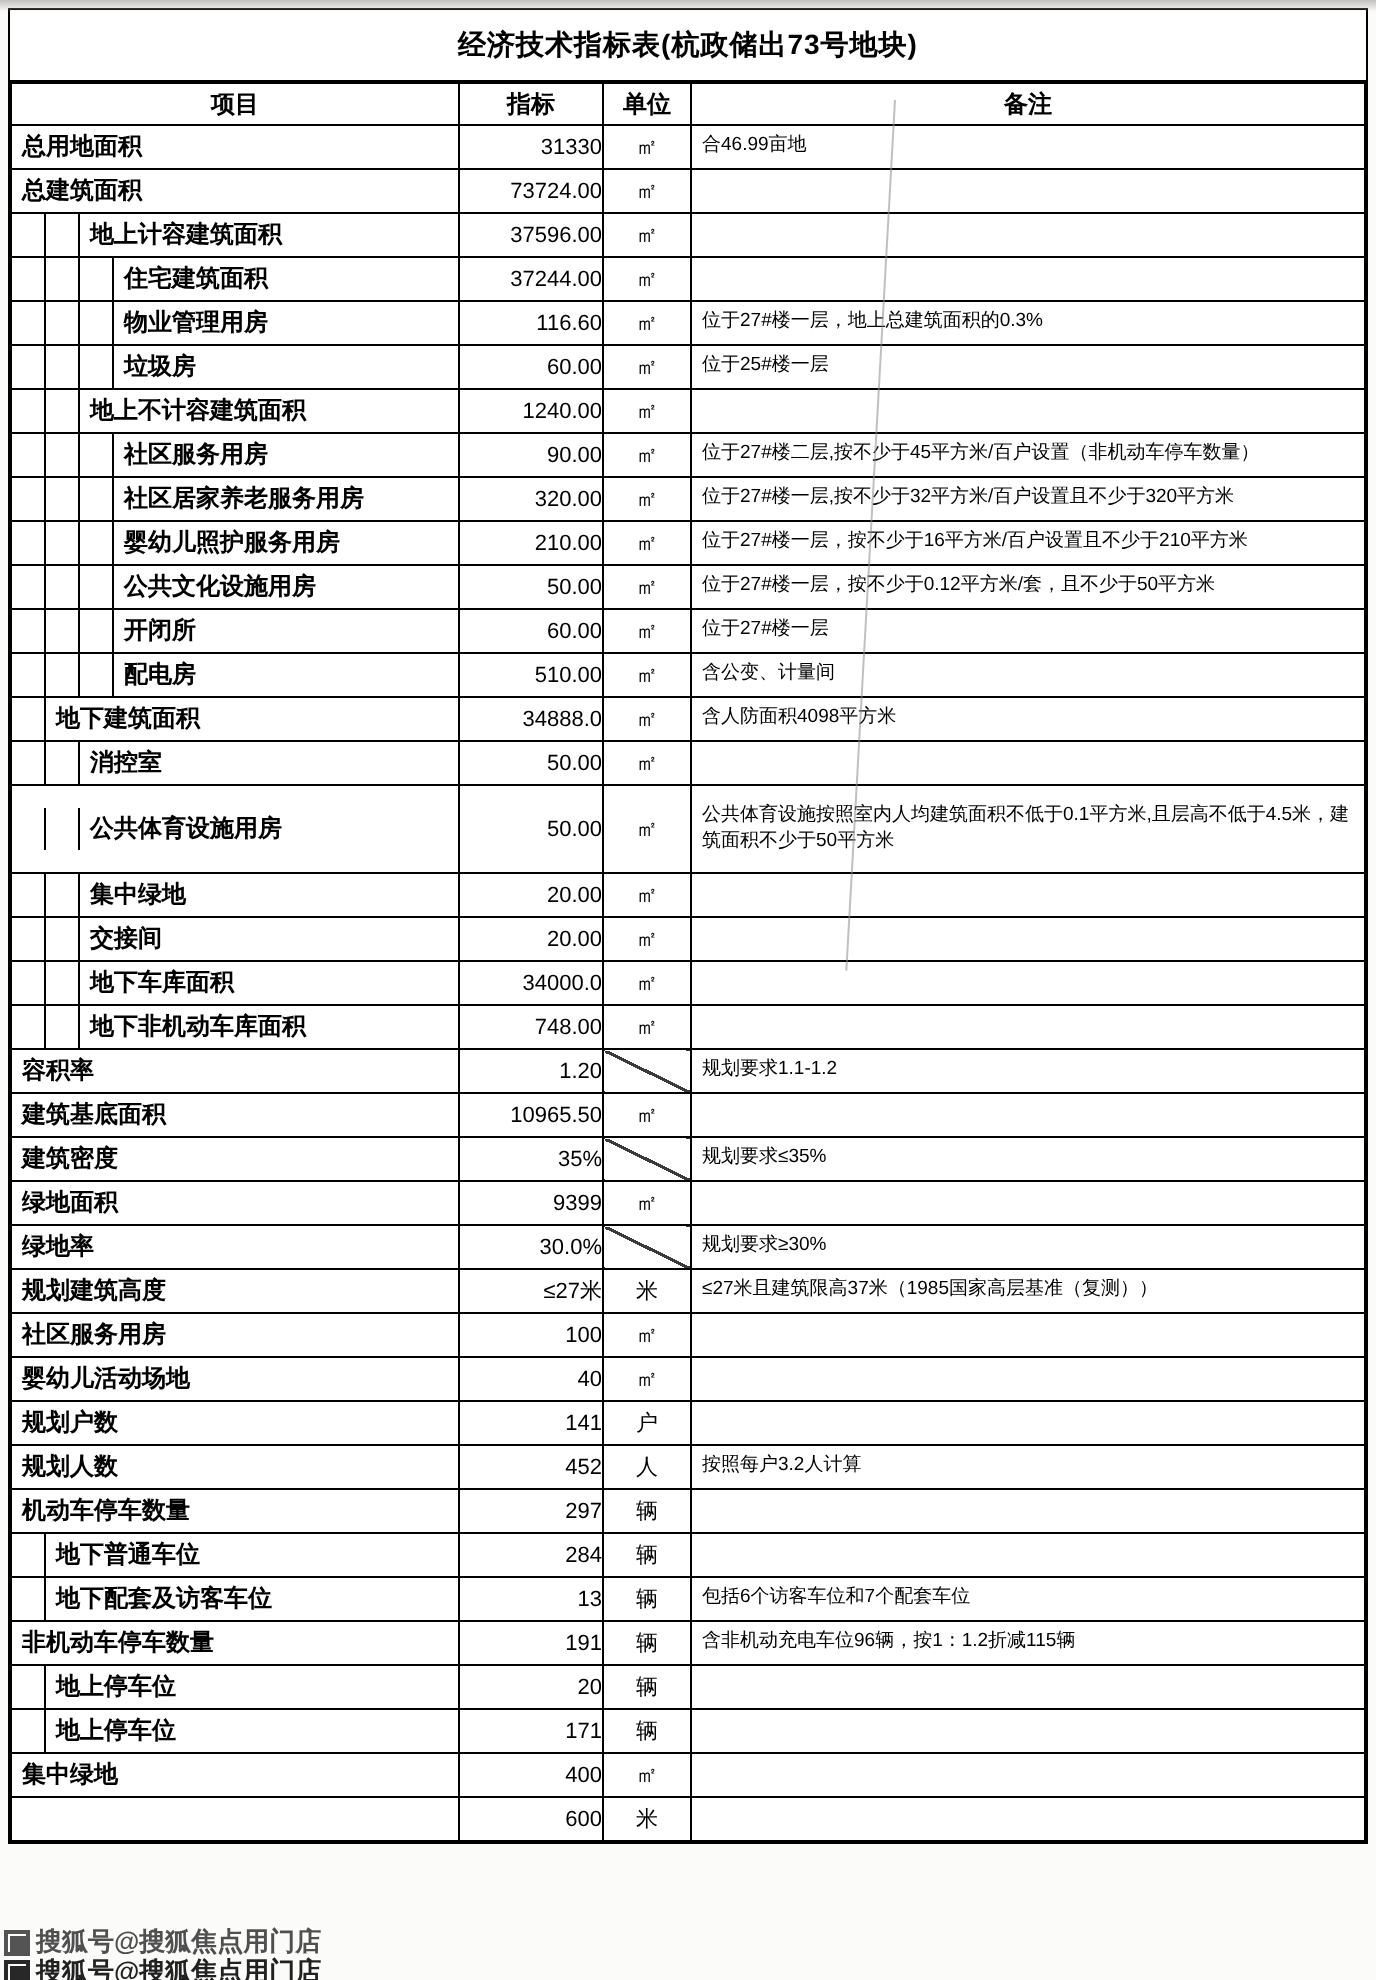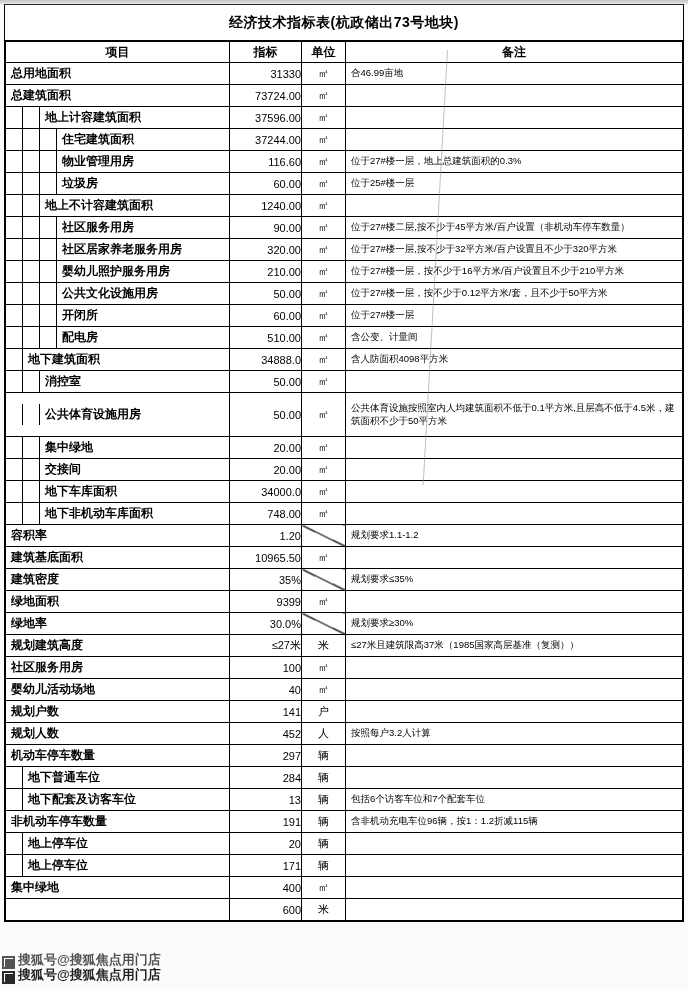--- a/index.html
+++ b/index.html
@@ -41,22 +41,22 @@
       transparent calc(50% - 0.8px),#3a3a3a calc(50% - 0.8px),
       #3a3a3a calc(50% + 0.8px),transparent calc(50% + 0.8px));
   }
   .c-note{font-size:9.5px;text-align:left;padding:1px 5px;line-height:1.3;}
   .crease{
     position:absolute;top:50px;left:447px;width:1px;height:436px;
     background:#8f8d8a;opacity:.55;transform:rotate(3.2deg);
     transform-origin:top center;z-index:4;pointer-events:none;
   }
   .watermark{
-    position:absolute;left:2px;display:flex;align-items:flex-end;gap:3px;
-    font-size:13px;font-weight:bold;color:#161616;z-index:6;white-space:nowrap;
+    position:absolute;left:2px;display:flex;align-items:center;gap:3px;
+    font-size:13px;font-weight:bold;color:#161616;z-index:6;white-space:nowrap;margin-top:11px;
   }
   .wm1{top:951px;opacity:.75;}
   .wm2{top:966px;opacity:.95;}
   .wm-logo{
     display:inline-block;width:13px;height:13px;background:#1d1d1d;
     box-shadow:inset 0 0 0 2px #1d1d1d, inset 3px 3px 0 0 #fff;
   }
 </style>
 </head>
 <body>

